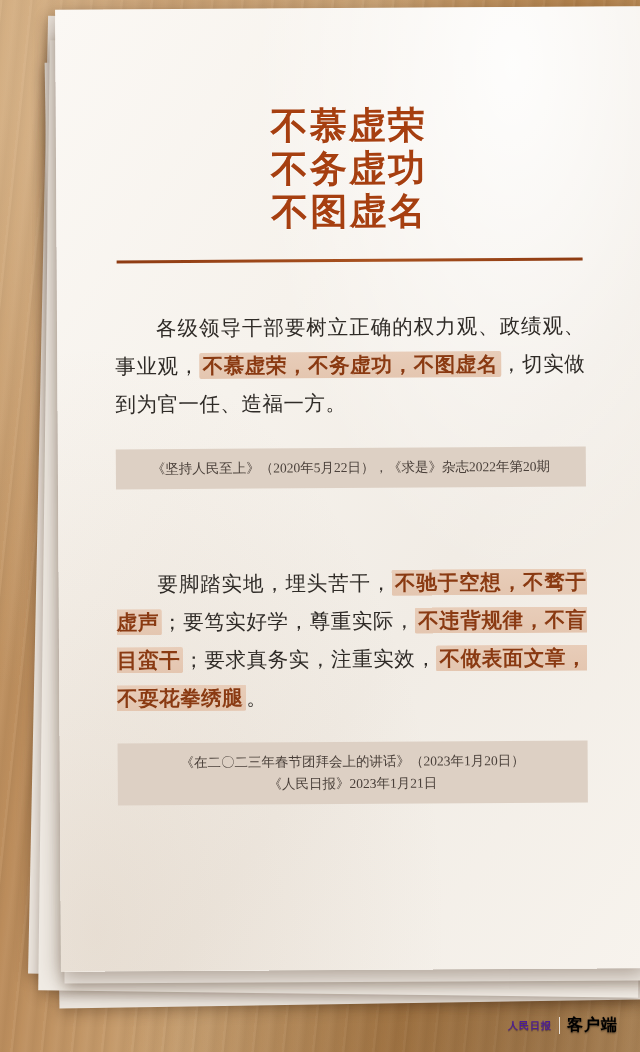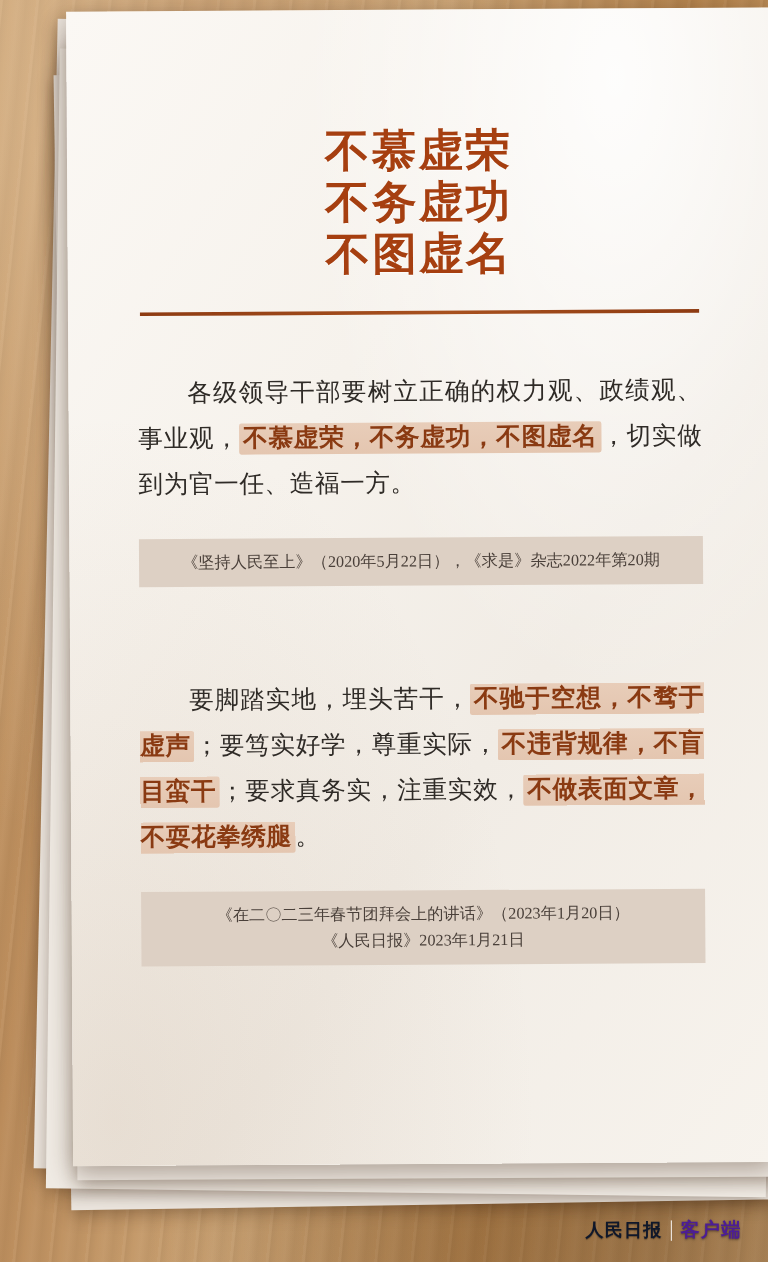--- a/index.html
+++ b/index.html
@@ -141,35 +141,35 @@
     position: absolute;
     right: 22px;
     bottom: 16px;
     display: flex;
     align-items: center;
     gap: 7px;
   }
   .logo-mark{
     font-family: "DejaVu Sans", "Liberation Sans", sans-serif;
     font-weight: bold;
-    font-size: 15px;
+    font-size: 10px;
     letter-spacing: 1px;
-    color: #0f172a;
+    color: #4c1d95;
     text-shadow: 0 1px 1px rgba(0,0,0,0.35);
   }
   .logo-sep{
     width: 1px; height: 17px;
     background: rgba(255,255,255,0.8);
   }
   .logo-text{
     font-family: "DejaVu Sans", "Liberation Sans", sans-serif;
     font-weight: bold;
     font-size: 16px;
     letter-spacing: 1px;
-    color: #4c1d95;
+    color: #000000;
     text-shadow: 0 1px 2px rgba(0,0,0,0.5);
   }
 </style>
 </head>
 <body>
 
 <div class="desk"></div>
 
 <div class="stack">
   <div class="sheet sheet-d"></div>

